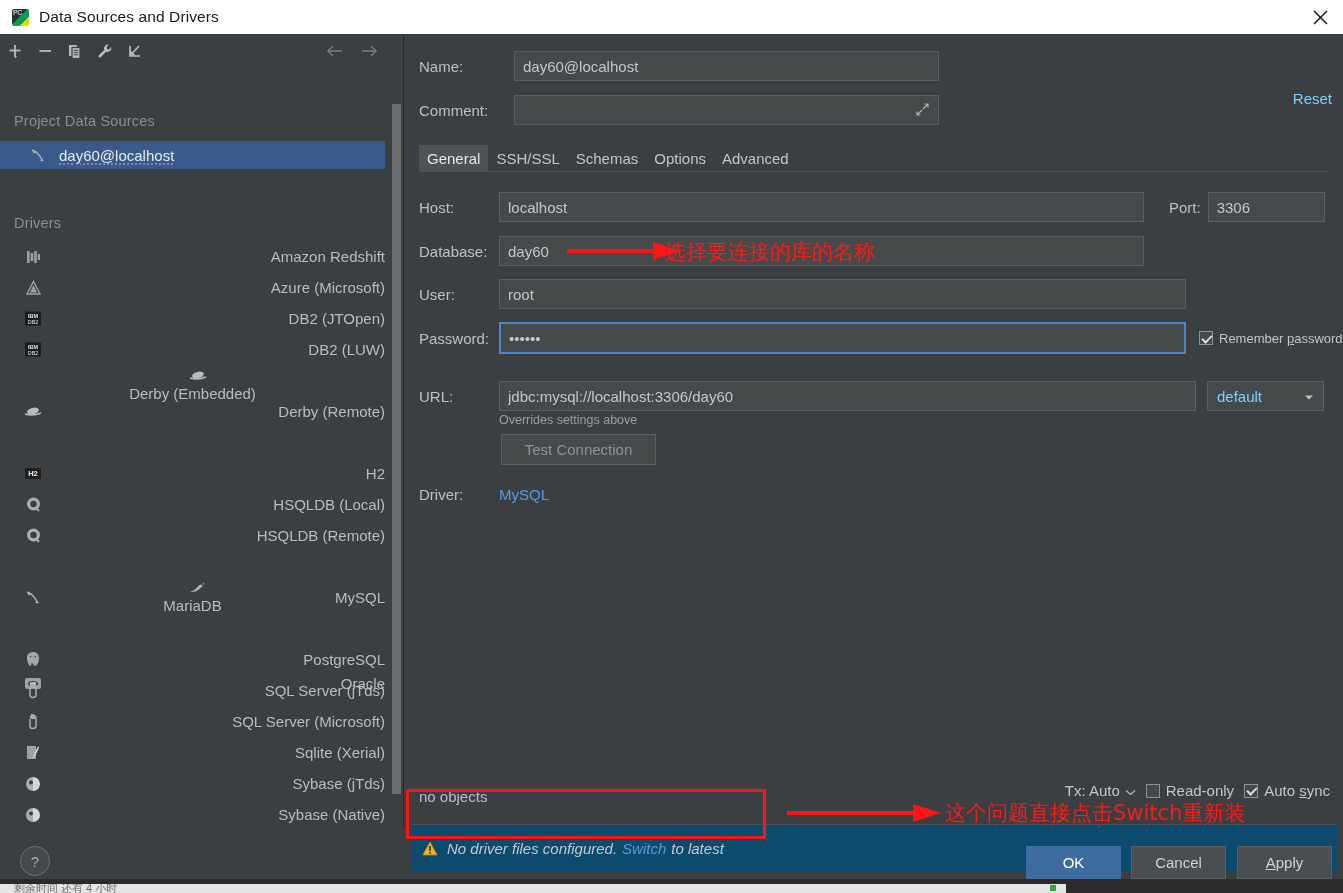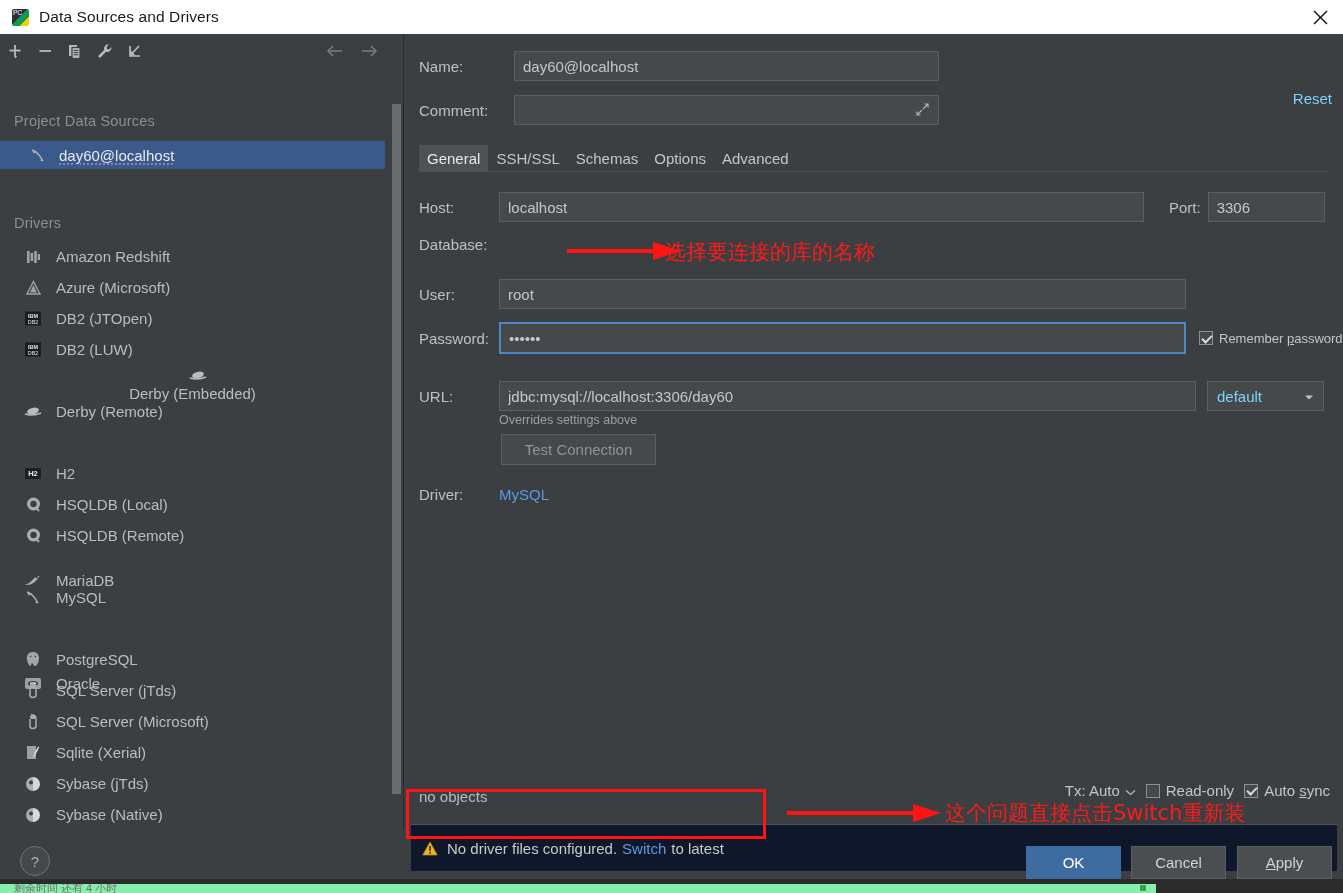--- a/index.html
+++ b/index.html
@@ -103,20 +103,21 @@
     text-decoration-style: dotted;
     text-decoration-color: #b788c8;
     text-underline-offset: 3px;
   }
 
   .drv-row {
     position: absolute; left: 0;
     width: 385px; height: 31px;
     display: flex; align-items: center;
     cursor: default;
+    justify-content: space-between;
   }
   .drv-row .ico {
     width: 22px; height: 20px; margin-left: 22px; margin-right: 12px;
     flex: none; display: flex; align-items: center; justify-content: center;
   }
   .drv-row .lbl { font-size: 15px; color: #b9bdc0; }
 
   
   .left-scroll-track {
     position: absolute; left: 392px; top: 34px;
@@ -262,23 +263,23 @@
     border: solid #d8dcde;
     border-width: 0 2px 2px 0;
     transform: rotate(45deg);
   }
   .u { text-decoration: underline; }
 
   
   .warn-bar {
     position: absolute; left: 411px; top: 790px;
     width: 926px; height: 46px;
-    background: #0f172a;
+    background: #0c4a6e;
     border-top: 1px solid #4d5153;
-    display: flex; align-items: center;
+    display: flex; align-items: center; font-style: italic;
   }
   .warn-inner {
     display: flex; align-items: center;
     margin-left: 11px;
     font-size: 15px; color: #c6cacd;
   }
   .warn-icon { margin-right: 9px; display:flex; flex:none; }
   .warn-switch { color: #5a9ae0; }
   .help-btn {
     position: absolute; left: 20px; top: 846px;
@@ -305,22 +306,22 @@
     background: #3e6ca0;
     border: 1px solid #3e6ca0;
     color: #ffffff;
   }
   .btn-ok { left: 1026px; width: 93px; }
   .btn-cancel { left: 1131px; width: 93px; }
   .btn-apply { left: 1237px; width: 93px; }
 
   .bottom-strip {
     position: absolute; left: 0; top: 884px;
-    width: 1156px; height: 9px;
-    background: #86efac;
+    width: 1066px; height: 9px;
+    background: #e5e5e5;
     overflow: hidden;
   }
   .bs-txt {
     position: absolute; left: 14px; top: -3px;
     font-size: 11px; color: #6d7174;
     white-space: nowrap;
   }
   .bs-dot {
     position: absolute; right: 10px; top: 1px;
     width: 6px; height: 6px; background: #3fa04a;
@@ -498,21 +499,21 @@
       <span class="ico">
         <svg width="17" height="17" viewBox="0 0 17 17">
           <circle cx="8.5" cy="8" r="6.5" fill="#a9adb1"></circle>
           <circle cx="8.5" cy="8" r="3.2" fill="#3c3f41"></circle>
           <path d="M10.5 11 L14 15" stroke="#a9adb1" stroke-width="2"></path>
         </svg>
       </span>
       <span class="lbl">HSQLDB (Remote)</span>
     </div>
 
-    <div class="drv-row" style="top:531px;">
+    <div class="drv-row" style="top:543px;flex-direction:column;">
       <span class="ico">
         <svg width="18" height="15" viewBox="0 0 18 15">
           <path d="M1 12 Q5 11 8 7.5 Q11 4 16 2.5 Q13 7 10 9.5 Q6.5 12.5 1 12 Z" fill="#aeb2b6"></path>
           <circle cx="13" cy="4.4" r="0.9" fill="#3c3f41"></circle>
         </svg>
       </span>
       <span class="lbl">MariaDB</span>
     </div>
 
     <div class="drv-row" style="top:548px;">
@@ -638,20 +639,21 @@
 
     <div class="frow" style="left:15px; top:158px;">
       <span class="flabel" style="width:80px;">Host:</span>
       <input class="finput" style="width: 645px;" value="localhost">
       <span class="flabel" style="margin-left:25px; margin-right:7px;">Port:</span>
       <input class="finput" style="width: 117px;" value="3306">
     </div>
 
     <div class="frow" style="left:15px; top:202px;">
       <span class="flabel" style="width:80px;">Database:</span>
+      <input class="finput" style="width: 645px;" value="day60">
     </div>
 
     <div class="frow" style="left:15px; top:245px;">
       <span class="flabel" style="width:80px;">User:</span>
       <input class="finput" style="width: 687px;" value="root">
     </div>
 
     <div class="frow" style="left:15px; top:288px;">
       <span class="flabel" style="width:80px;">Password:</span>
       <input class="finput focused" style="width: 687px; height: 32px;" value="••••••">

